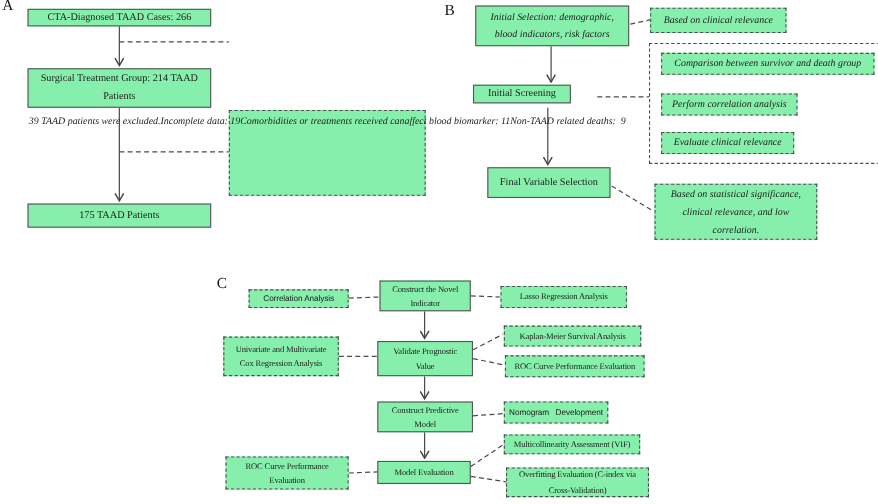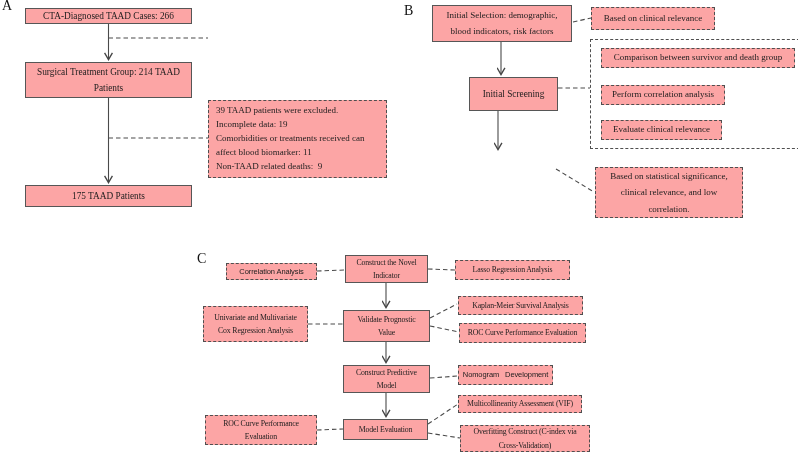--- a/index.html
+++ b/index.html
@@ -6,33 +6,33 @@
   #figure{
     position:relative;width:798px;height:458px;background:#ffffff;
     overflow:hidden;font-family:"Liberation Serif",serif;color:#1f1f1f;
   }
   #wires{position:absolute;left:0;top:0;z-index:1;}
   .panel-label{
     position:absolute;z-index:3;font-size:14px;color:#111;
     font-family:"Liberation Serif",serif;
   }
   .box{
-    position:absolute;z-index:2;background:#fca5a5;box-sizing:border-box;
+    position:absolute;z-index:2;background:#86efac;box-sizing:border-box;
     display:flex;align-items:center;justify-content:center;
     text-align:center;white-space:pre;line-height:1.75;
     font-size:9.3px;color:#1d1d1d;
   }
   .solid{border:1.3px solid #565656;}
   .dashed{border:1.2px dashed #4f4f4f;}
   .left{justify-content:flex-start;text-align:left;}
-  .col{flex-direction:column;align-items:flex-start;justify-content:center;
+  .col{flex-direction:row;align-items:flex-start;justify-content:center;
        text-align:left;line-height:1.55;}
   .col div{white-space:pre;}
   .f86{font-size:8.6px;line-height:1.65;}
-  .f90{font-size:9px;}
+  .f90{font-size:9px;font-style:italic;}
   .c-serif{font-size:7.8px;letter-spacing:-0.15px;line-height:1.7;}
   .c-sans{font-family:"Liberation Sans",sans-serif;font-size:7.5px;
           letter-spacing:-0.1px;}
   .lh19{line-height:1.9;}
 </style>
 </head>
 <body>
 
 <div id="figure">
 
@@ -90,28 +90,29 @@
 
   <div class="panel-label" style="left:404px;top:3px">B</div>
 
   <div class="box solid f90" style="left:432px;top:5px;width:140px;height:37px">Initial Selection: demographic,
 blood indicators, risk factors</div>
 
   <div class="box dashed f90" style="left:591px;top:7px;width:124px;height:23px">Based on clinical relevance</div>
 
   <div class="box dashed" style="left:590px;top:39px;width:215px;height:110px;background:transparent"></div>
 
-  <div class="box solid" style="left:469px;top:77px;width:89px;height:34px">Initial Screening</div>
+  <div class="box solid" style="left:430px;top:77px;width:89px;height:17px">Initial Screening</div>
 
   <div class="box dashed f90" style="left:601px;top:85px;width:124px;height:20px">Perform correlation analysis</div>
 
   <div class="box dashed f90" style="left:601px;top:48px;width:194px;height:20px">Comparison between survivor and death group</div>
 
   <div class="box dashed f90" style="left:601px;top:120px;width:121px;height:20px">Evaluate clinical relevance</div>
 
+  <div class="box solid" style="left:443px;top:152px;width:112px;height:28px">Final Variable Selection</div>
 
   <div class="box dashed f90 lh19" style="left:595px;top:167px;width:148px;height:51px;line-height:1.78">Based on statistical significance,
 clinical relevance, and low
 correlation.</div>
 
   <div class="panel-label" style="left:197px;top:251px">C</div>
 
   <div class="box solid c-serif" style="left:345px;top:255px;width:83px;height:28px">Construct the Novel
 Indicator</div>
 
@@ -134,16 +135,16 @@
 
   <div class="box dashed c-sans" style="left:458px;top:365px;width:95px;height:20px">Nomogram   Development</div>
 
   <div class="box solid c-serif" style="left:343px;top:419px;width:85px;height:21px">Model Evaluation</div>
 
   <div class="box dashed c-serif" style="left:205px;top:415px;width:112px;height:30px">ROC Curve Performance
 Evaluation</div>
 
   <div class="box dashed c-serif" style="left:458px;top:395px;width:124px;height:18px">Multicollinearity Assessment (VIF)</div>
 
-  <div class="box dashed c-serif" style="left:460px;top:425px;width:130px;height:27px">Overfitting Construct (C-index via
+  <div class="box dashed c-serif" style="left:460px;top:425px;width:130px;height:27px">Overfitting Evaluation (C-index via
 Cross-Validation)</div>
 
 </div>
 
 </body></html>

